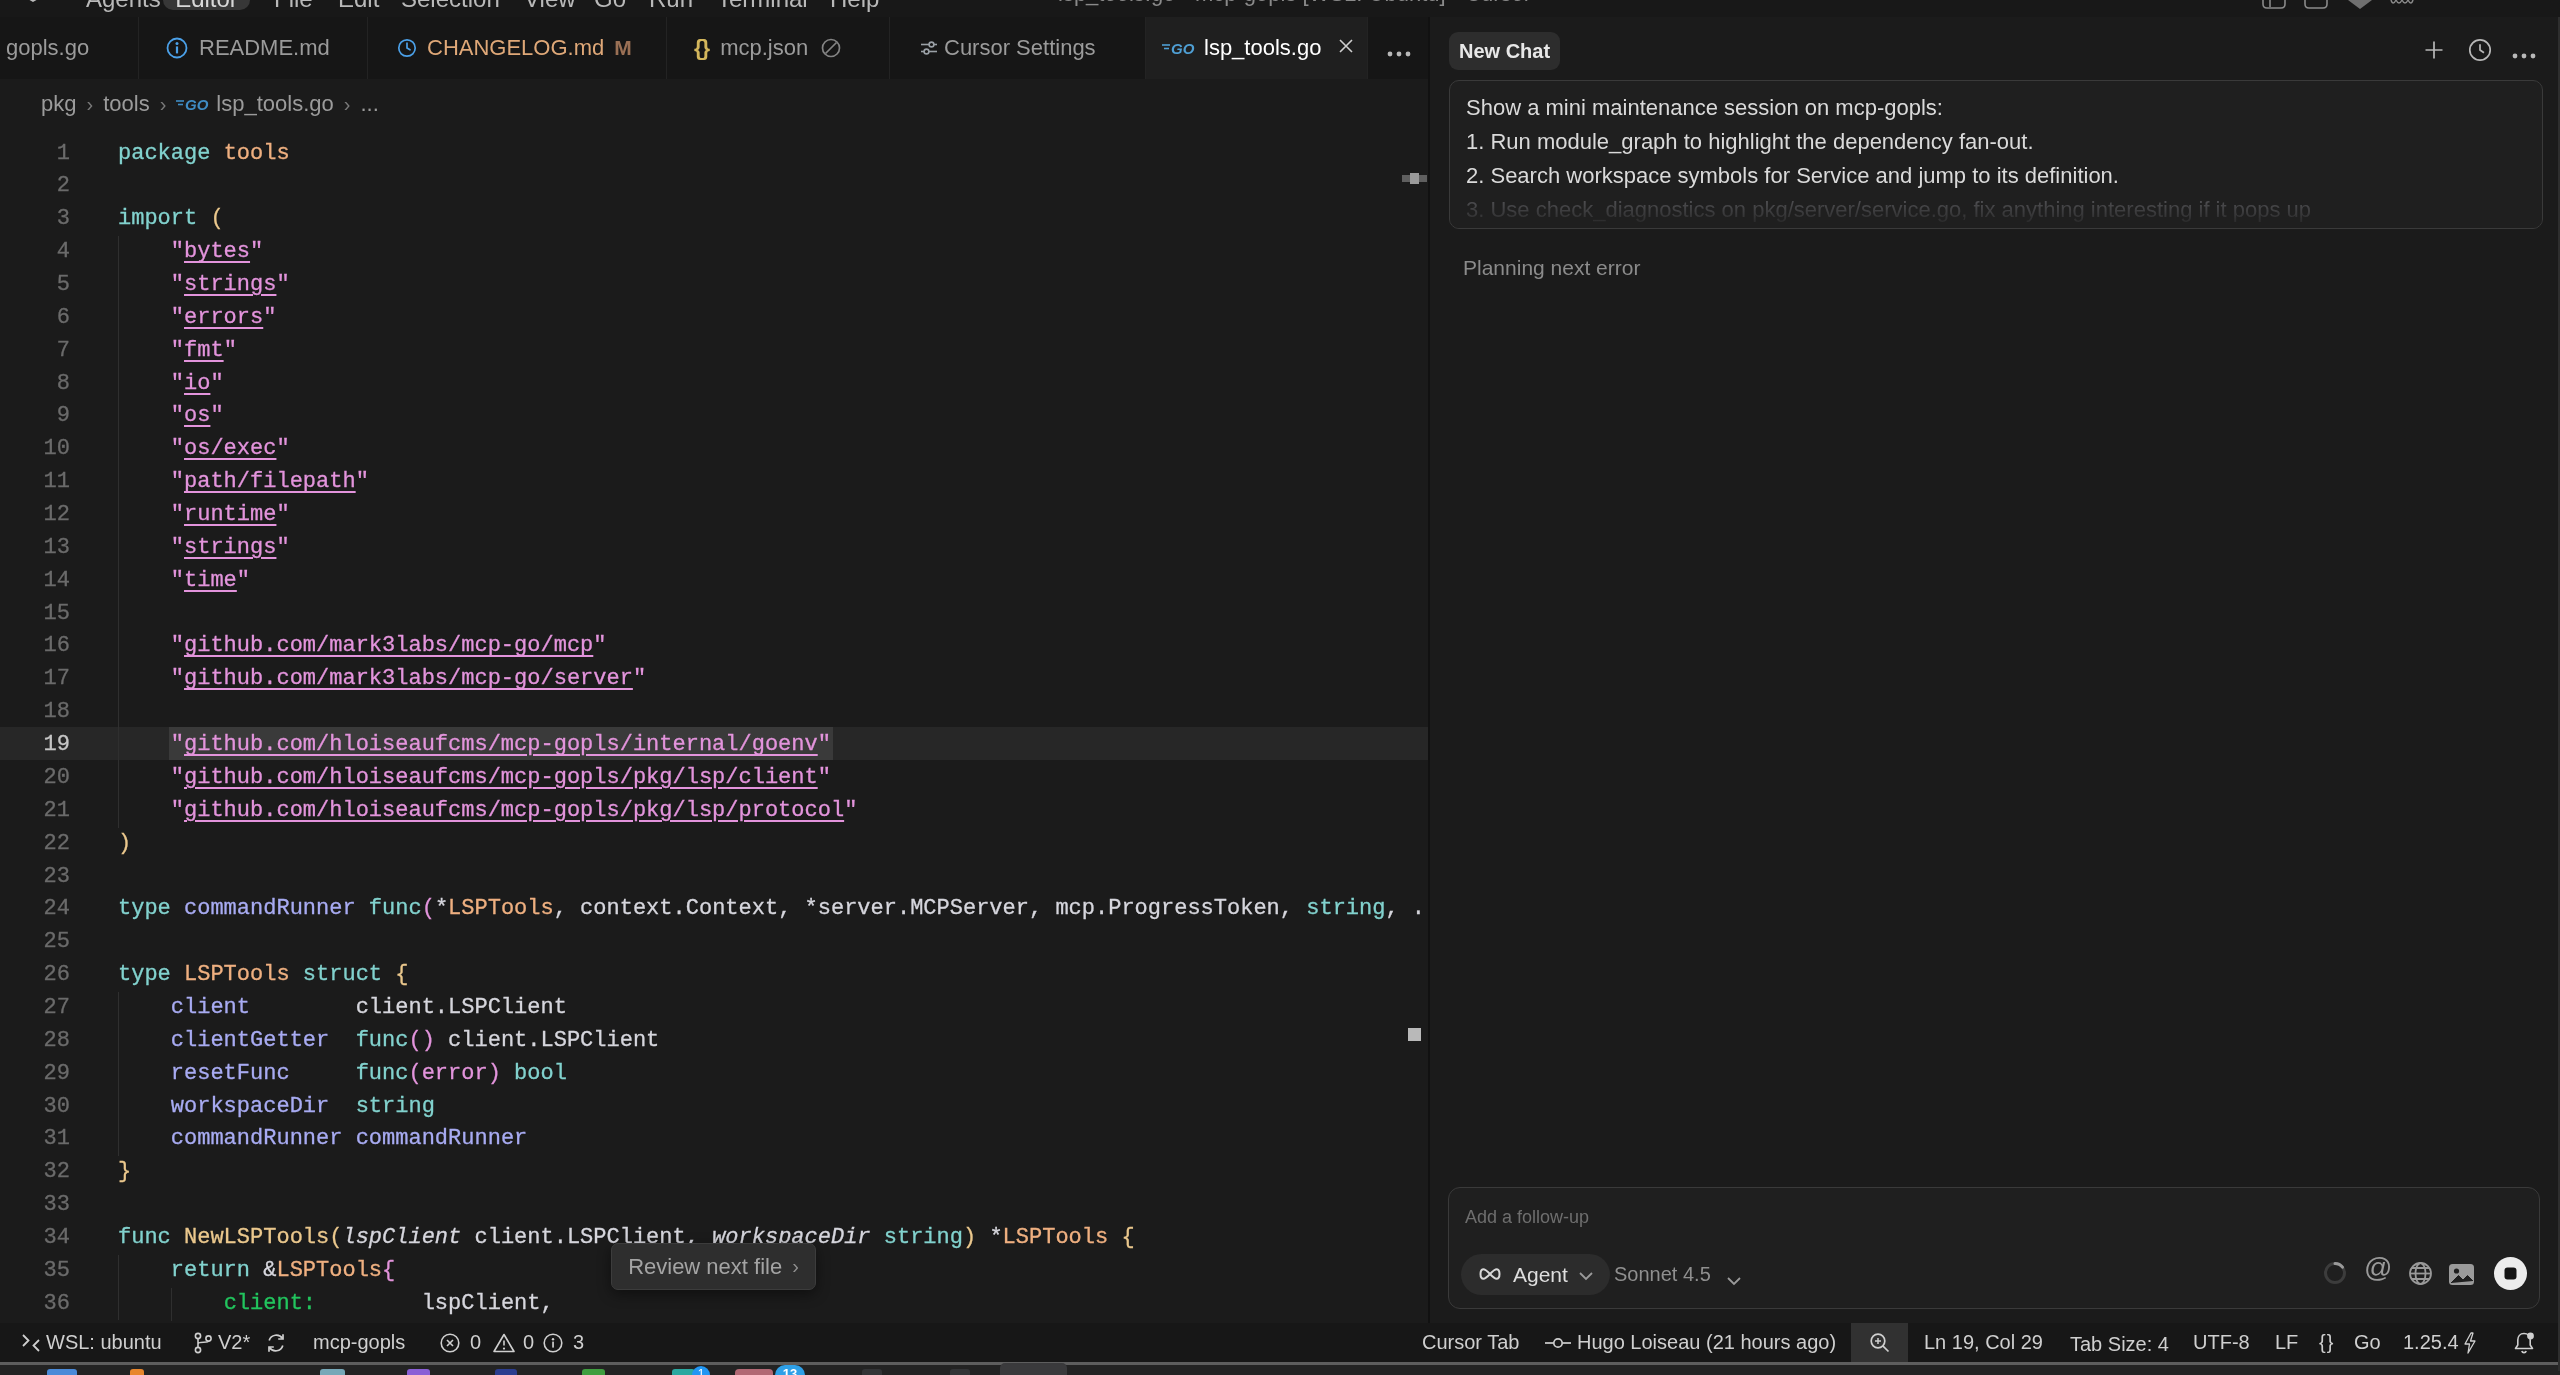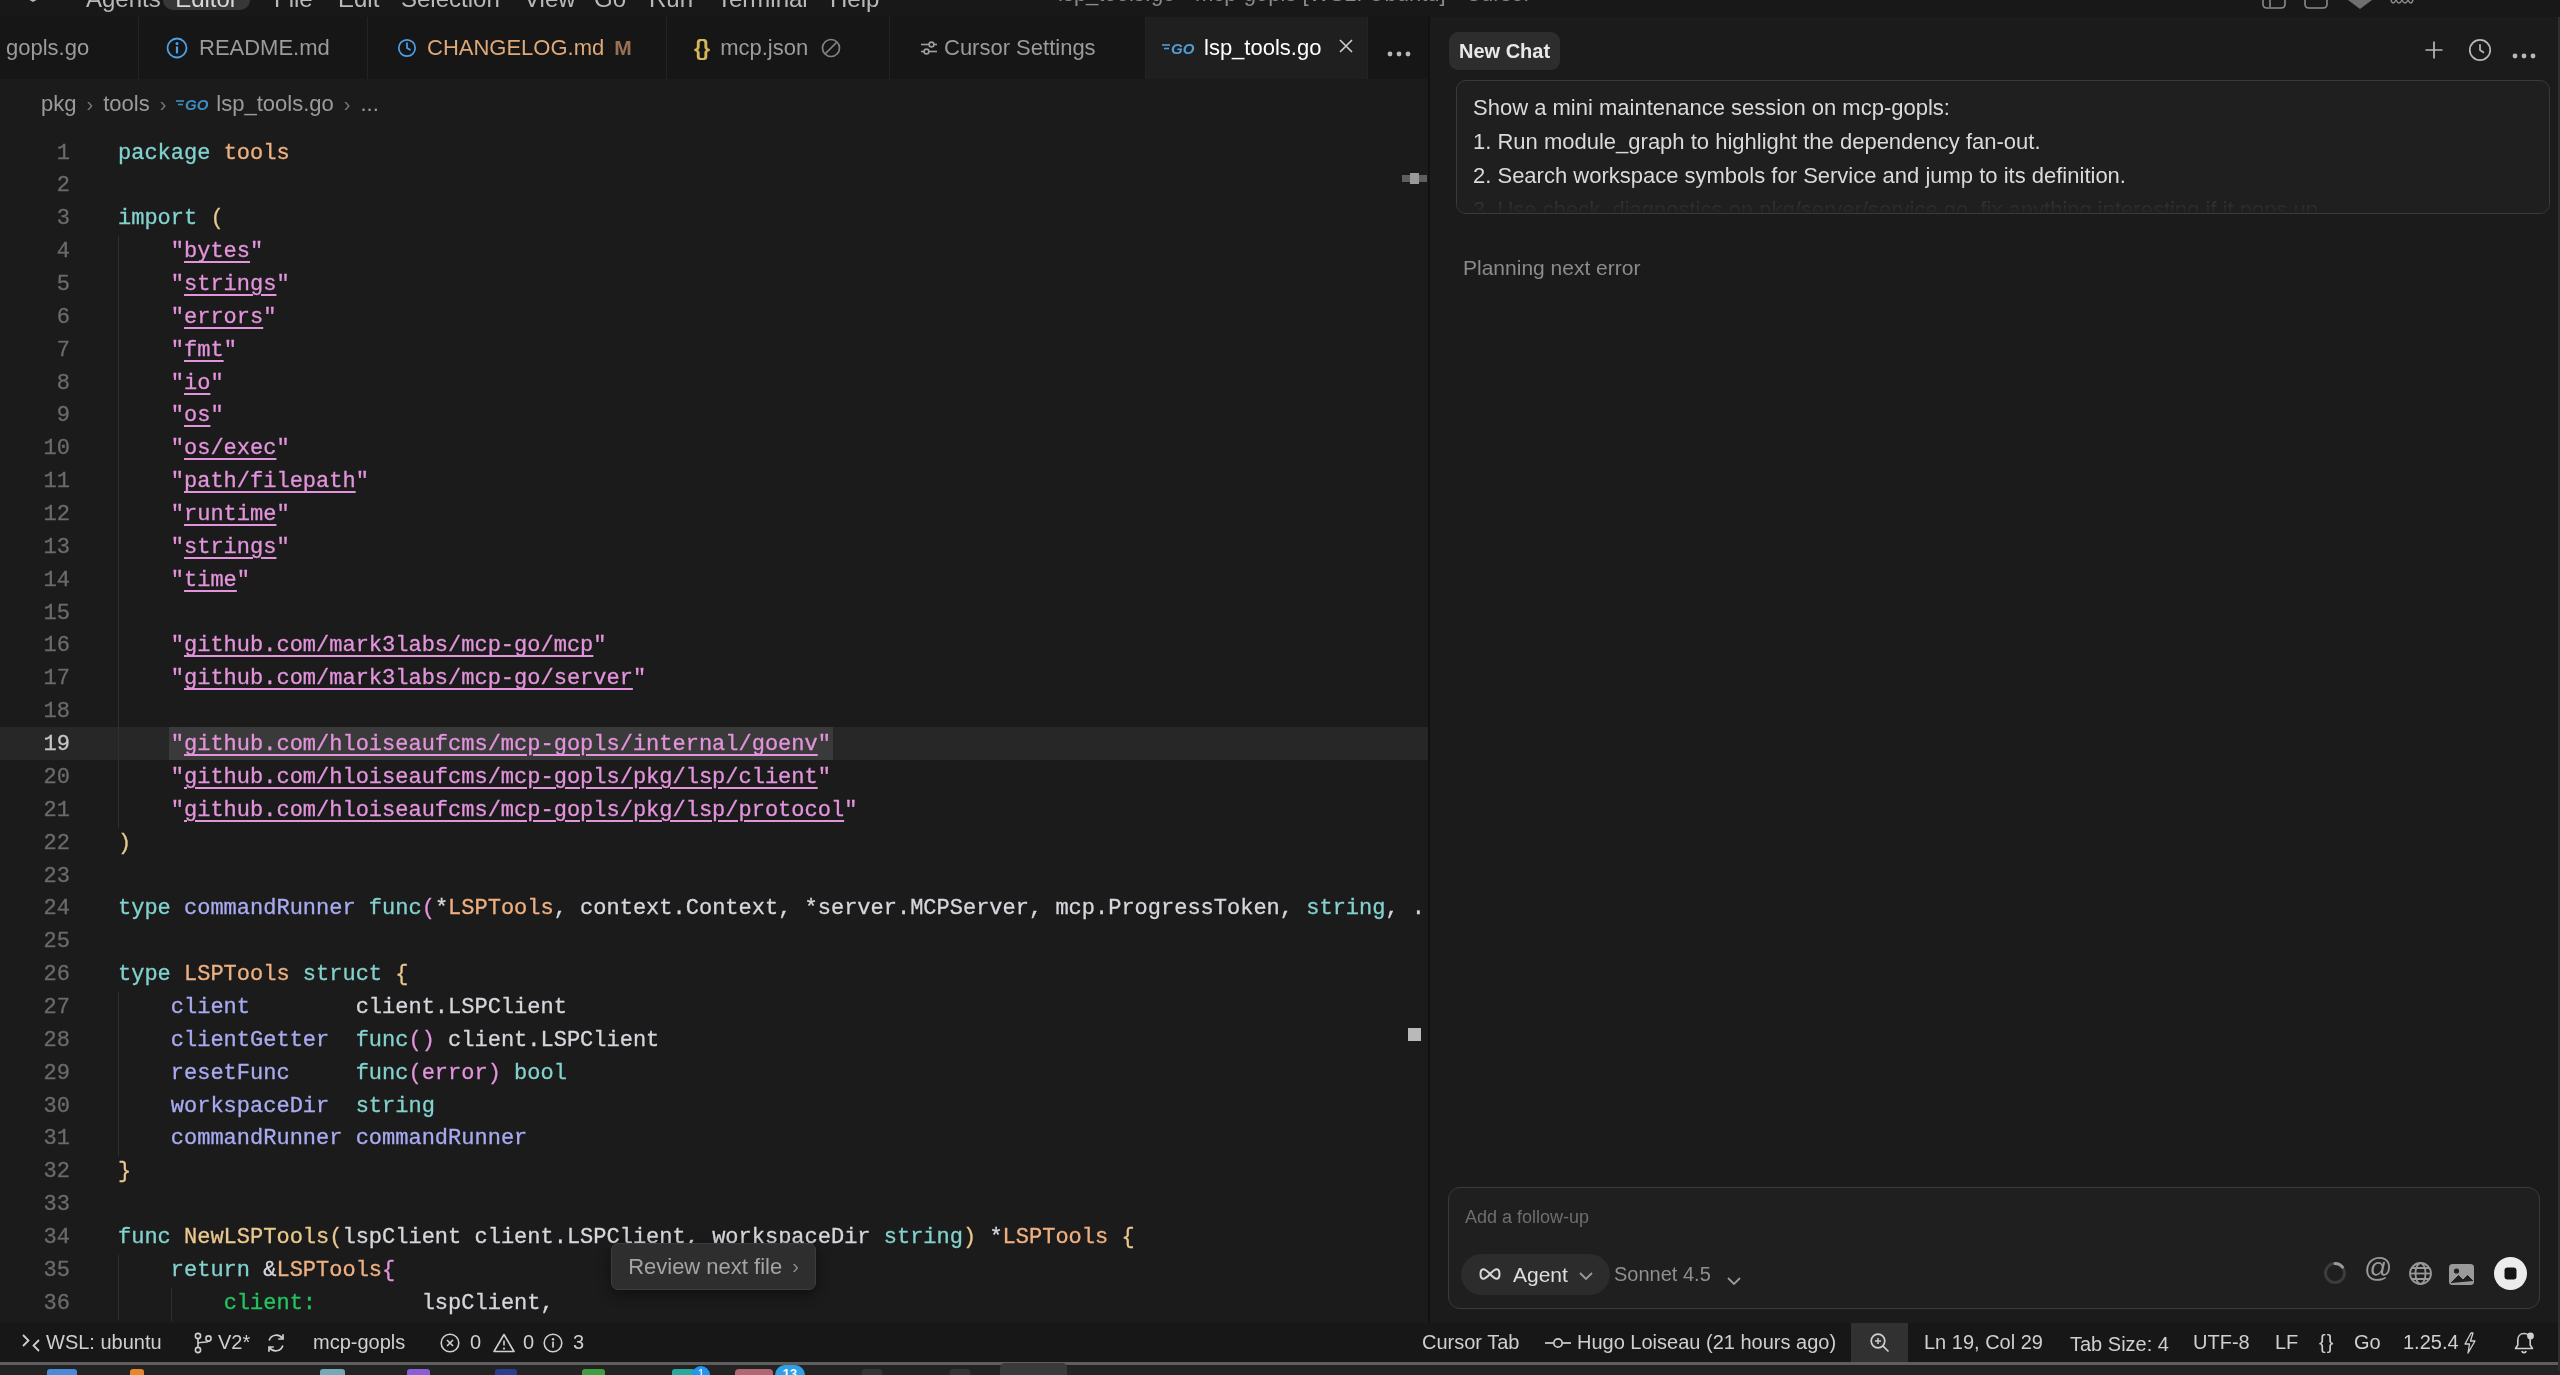--- a/index.html
+++ b/index.html
@@ -4,21 +4,21 @@
 html,body{width:2560px;height:1375px;overflow:hidden}
 body{background:#1b1b1b;font-family:"Liberation Sans",sans-serif;position:relative;color:#ccc}
 .abs{position:absolute}
 .titlebar{left:0;top:0;width:2560px;height:17px;background:#181818;overflow:hidden}
 .tabs{left:0;top:17px;width:2560px;height:62px;background:#161616}
 .tab{position:absolute;top:0;height:62px;border-right:1px solid #232323;display:flex;align-items:center;font-size:22px;color:#9b9b9b;white-space:nowrap}
 .breadcrumb{left:0;top:79px;width:1428px;height:49px;background:#1b1b1b;display:flex;align-items:center;font-size:22px;color:#9b9b9b}
 .editor{left:0;top:128px;width:1428px;height:1195px;background:#1b1b1b;overflow:hidden}
 pre{font-family:"Liberation Mono",monospace;font-size:22px;line-height:32.86px;white-space:pre;-webkit-text-stroke:0.3px}
 .u{text-decoration:underline;text-underline-offset:4px;text-decoration-thickness:1.5px}
-.it{}
+.it{font-style:italic}
 .chat{left:1430px;top:17px;width:1130px;height:1306px;background:#1b1b1b}
 </style></head>
 <body>
 <div class="abs titlebar">
     <div class="abs" style="left:20px;top:-15px;width:26px;height:26px"><svg width="26" height="20" viewBox="0 0 26 20">
         <path d="M13 0 L24 6 L13 12 L2 6 Z M2 10 L13 16 L24 10" fill="none" stroke="#bbb" stroke-width="1.6"></path>
       </svg></div>
     <div class="abs" style="left:86px;top:-15px;font-size:24px;color:#b9b9b9">Agents</div>
     <div class="abs" style="left:163px;top:-28px;width:87px;height:38px;background:#373737;border-radius:10px"></div>
     <div class="abs" style="left:163px;top:-15px;width:87px;text-align:center;font-size:24px;color:#d8d8d8">Editor</div>
@@ -215,21 +215,21 @@
       </svg></div>
     <div class="abs" style="left:1037px;top:20px"><svg width="26" height="26" viewBox="0 0 26 26" style="">
         <circle cx="13" cy="13" r="10.2" fill="none" stroke="#b8b8b8" stroke-width="1.7"></circle>
         <path d="M13 7.2 V13 L17 15.8" fill="none" stroke="#b8b8b8" stroke-width="1.7"></path>
       </svg></div>
     <div class="abs" style="left:1081px;top:29px"><svg width="26" height="8" viewBox="0 0 26 8" style="">
         <circle cx="4" cy="4" r="2.4" fill="#b8b8b8"></circle>
         <circle cx="13" cy="4" r="2.4" fill="#b8b8b8"></circle>
         <circle cx="22" cy="4" r="2.4" fill="#b8b8b8"></circle>
       </svg></div>
-    <div class="abs" style="left:26px;top:63px;width:1094px;height:134px;background:#1f1f1f;border:1px solid #3a3a3a;border-radius:10px;overflow:hidden">
+    <div class="abs" style="left:19px;top:63px;width:1094px;height:149px;background:#1f1f1f;border:1px solid #3a3a3a;border-radius:10px;overflow:hidden">
       <div style="padding:10px 16px;font-size:22px;line-height:34px;color:#dadada">Show a mini maintenance session on mcp-gopls:<br>1. Run module_graph to highlight the dependency fan-out.<br>2. Search workspace symbols for Service and jump to its definition.<br><span style="color:#525255">3. Use check_diagnostics on pkg/server/service.go, fix anything interesting if it pops up</span></div>
       <div class="abs" style="left:0;bottom:0;width:100%;height:30px;background:linear-gradient(to bottom,rgba(31,31,31,0),rgba(31,31,31,.95))"></div>
     </div>
     <div class="abs" style="left:33px;top:239px;font-size:21px;color:#8b8b8b">Planning next error</div>
     <div class="abs" style="left:18px;top:1170px;width:1092px;height:122px;background:#1f1f1f;border:1px solid #3a3a3a;border-radius:12px">
       <div class="abs" style="left:16px;top:19px;font-size:18px;color:#6e6e6e">Add a follow-up</div>
       <div class="abs" style="left:12px;top:66px;height:41px;padding:0 16px;background:#2c2c2c;border-radius:21px;display:flex;align-items:center;gap:10px">
         <span style="margin-top:3px"><svg width="26" height="16" viewBox="0 0 26 16" style="">
             <path d="M6.5 3.2 C2.5 3.2 2.5 12.8 6.5 12.8 C10.5 12.8 15.5 3.2 19.5 3.2 C23.5 3.2 23.5 12.8 19.5 12.8 C15.5 12.8 10.5 3.2 6.5 3.2 Z" fill="none" stroke="#d8d8d8" stroke-width="2"></path>
           </svg></span>

